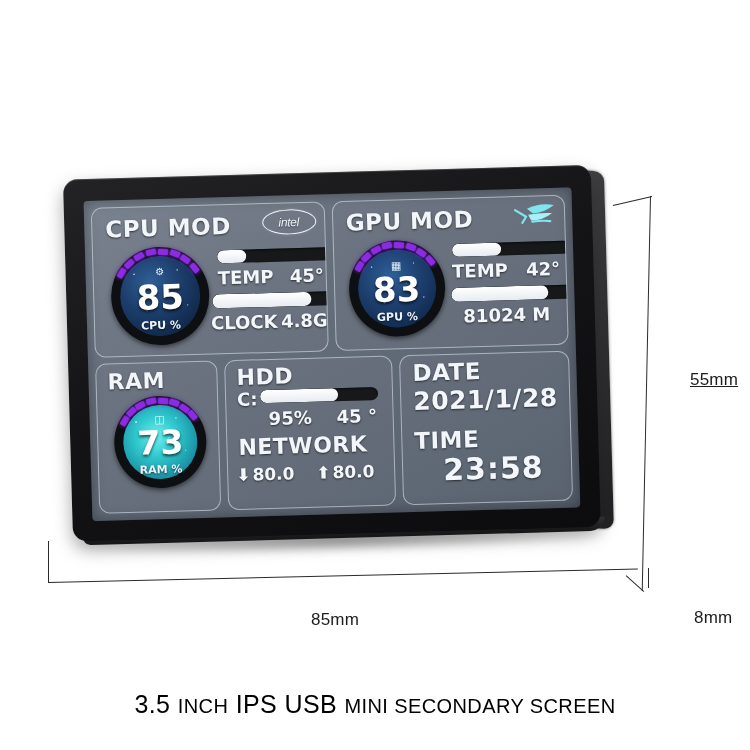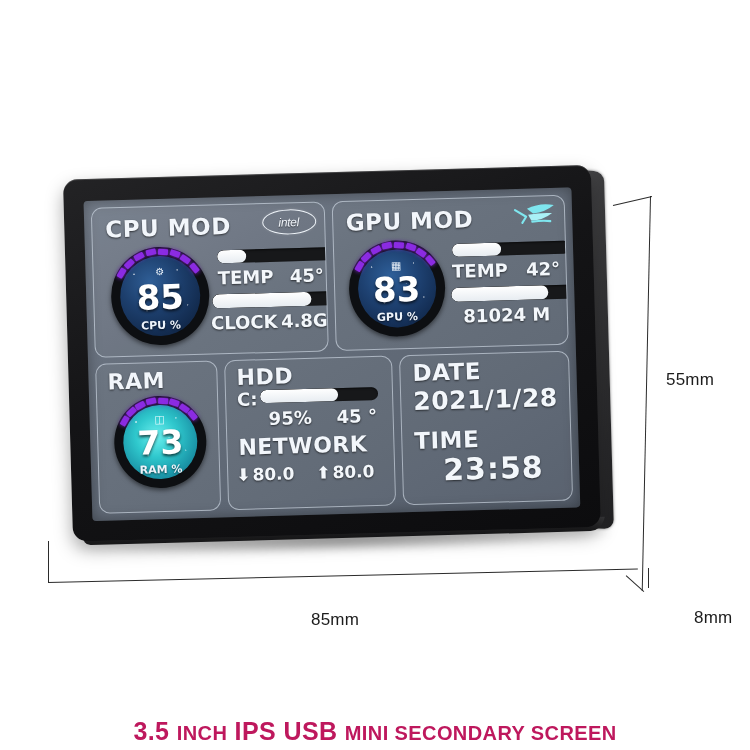--- a/index.html
+++ b/index.html
@@ -153,26 +153,25 @@
   
   .dim{
     position:absolute;color:#1c1c1c;
     font-family:"Liberation Sans", sans-serif;
     font-size:17px;letter-spacing:.2px;
   }
 
   
   #caption{
     position:absolute;left:0;right:0;top:690px;text-align:center;
-    color:#be185d;
+    color:#000000;
     font-family:"Liberation Sans", sans-serif;
-    font-weight:bold;
+    font-weight:normal;
     font-size:25px;letter-spacing:.4px;
     white-space:nowrap;
-    margin-top:27px;
   }
   #caption .sm{font-size:20px;}
 </style>
 </head>
 <body>
 
 <div id="stage">
 
   <div class="leader" style="left:48px;top:582px;width:590px;height:1.2px;transform:rotate(-1.3deg);transform-origin:left center;"></div>
   <div class="leader" style="left:48px;top:541px;width:1.2px;height:42px;"></div>
@@ -337,21 +336,21 @@
             <div class="panel-title" style="position:absolute;left:12px;top:72px;font-size:23px;">TIME</div>
             <div class="lbl" style="position:absolute;left:40px;top:97px;font-size:30px;letter-spacing:1px;">23:58</div>
           </div>
 
         </div>
       </div>
     </div>
   </div>
 
   <div class="dim" style="left:311px;top:610px;">85mm</div>
-  <div class="dim" style="left:666px;top:370px;">55mm</div>
+  <div class="dim" style="left:690px;top:370px;text-decoration:underline;">55mm</div>
   <div class="dim" style="left:694px;top:608px;">8mm</div>
 
   <div id="caption">
     <span>3.5</span>
     <span class="sm">INCH</span>
     <span>IPS USB</span>
     <span class="sm">MINI SECONDARY SCREEN</span>
   </div>
 
 </div>

